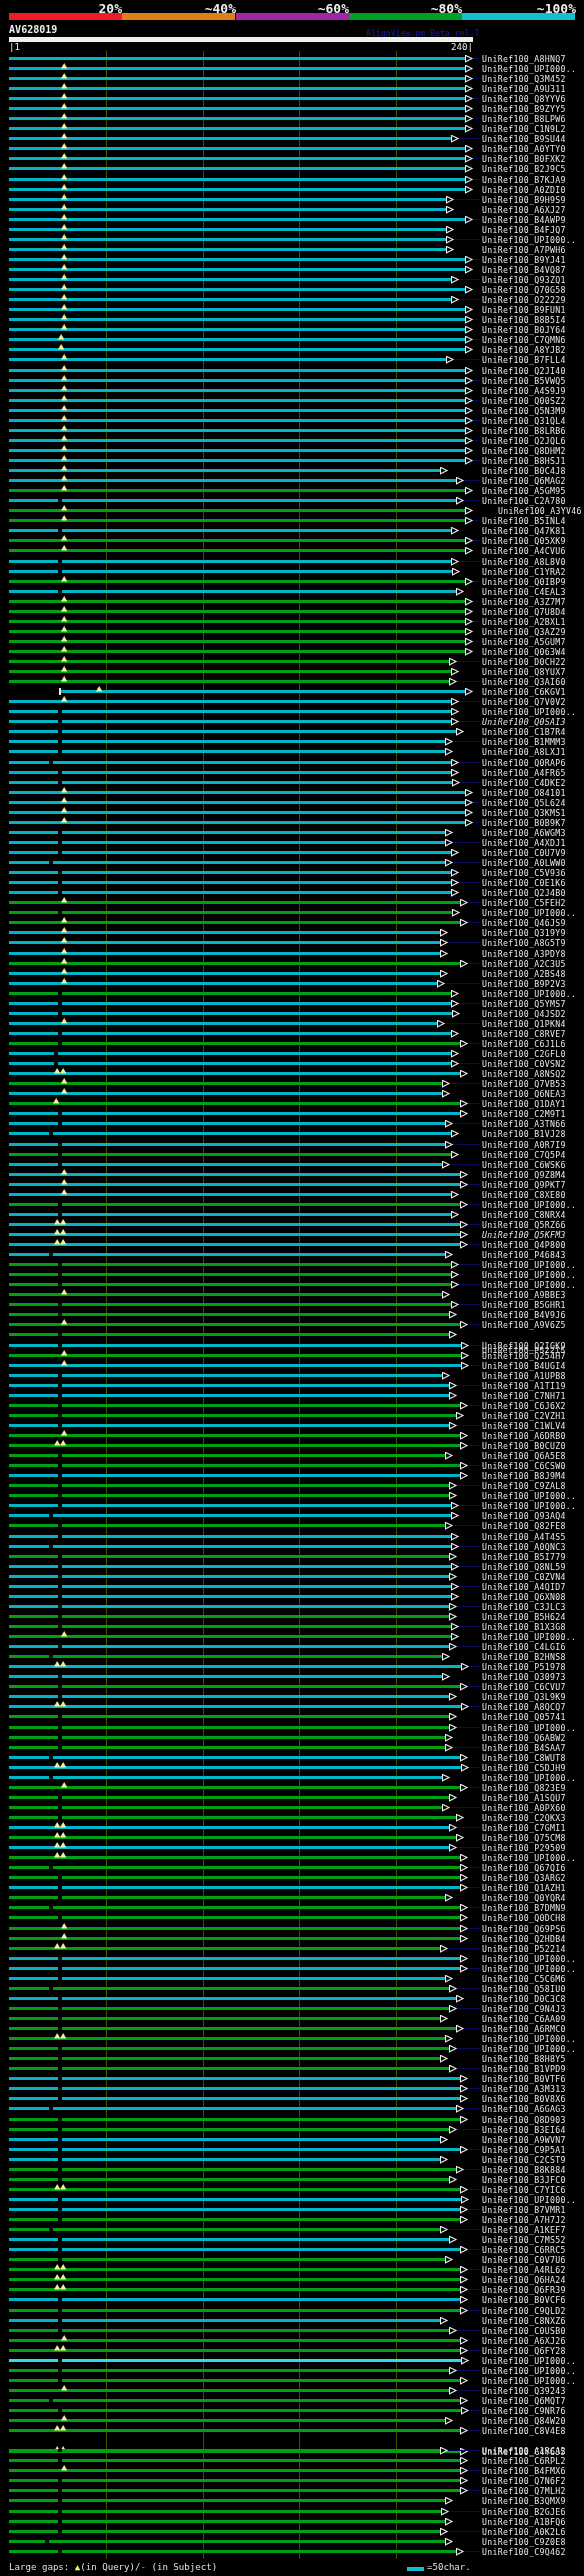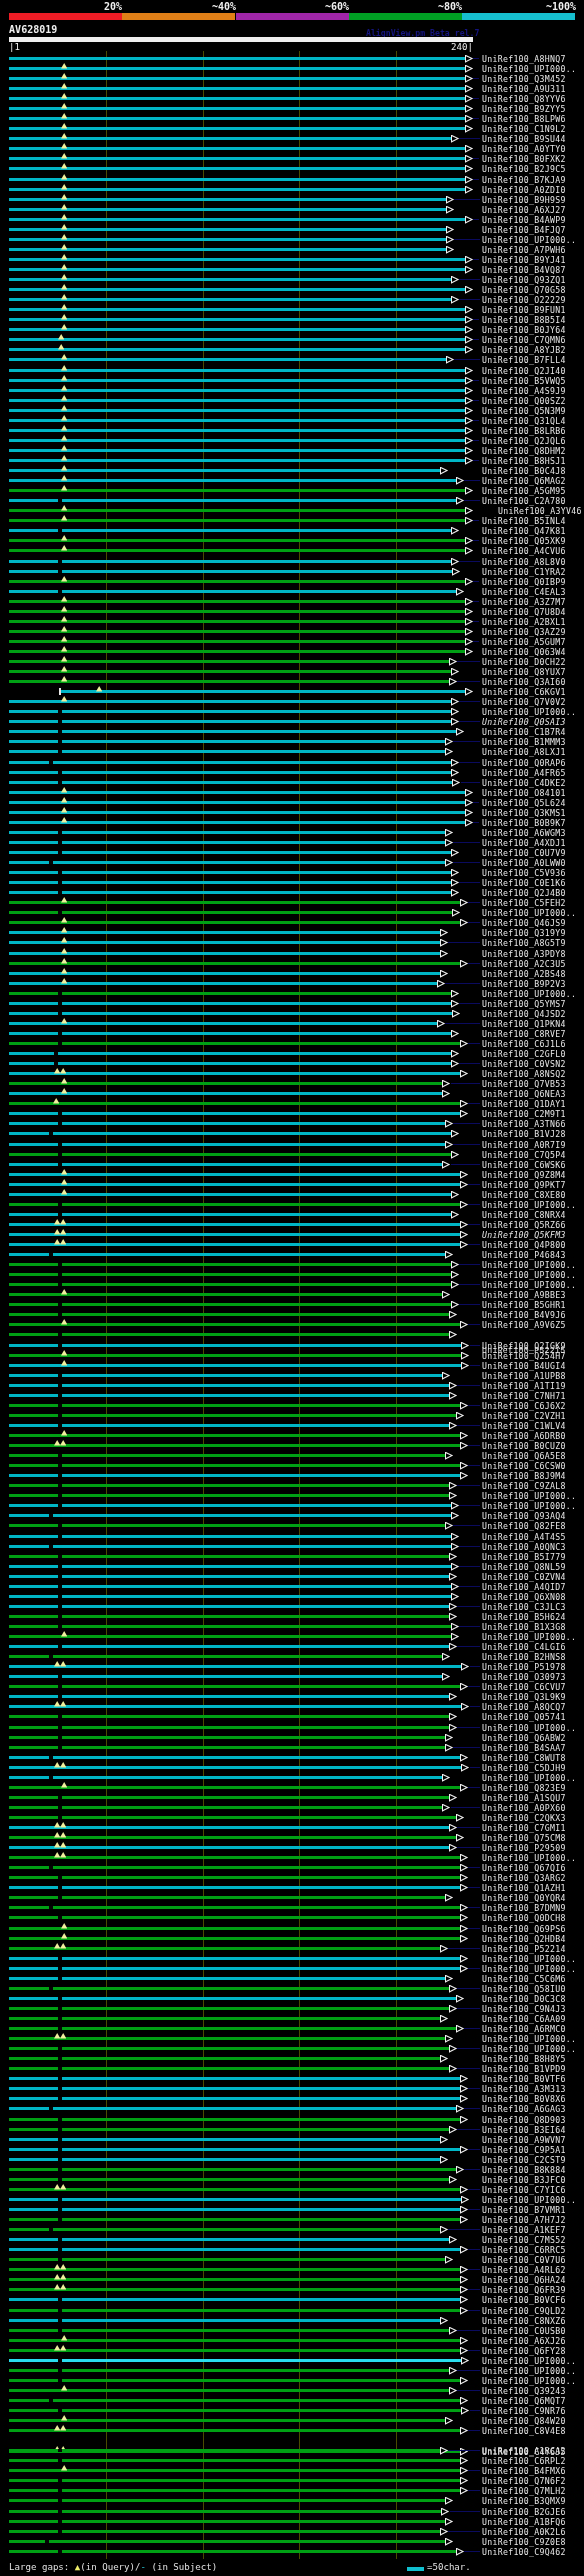--- a/index.html
+++ b/index.html
@@ -1,19 +1,19 @@
 <!DOCTYPE html>
 <html style="font-size:14.6px"><head>
 <meta charset="utf-8">
 <style>
   html,body{margin:0;padding:0;background:#000;}
   #screen{position:relative;width:585px;height:2576px;background:#000;overflow:hidden;
           font-family:"DejaVu Sans Mono",monospace;}
   .scale-seg{position:absolute;top:12.8px;height:7.3px;}
-  .scale-label{position:absolute;top:0.9px;height:15px;font-size:10px;font-weight:bold;color:#efefef;
+  .scale-label{position:absolute;top:0.9px;height:15px;font-size:13px;font-weight:bold;color:#efefef;
                transform:translateX(-100%);letter-spacing:0;white-space:pre;}
   #query-name{position:absolute;left:9.1px;top:24px;font-size:10px;font-weight:bold;color:#efefef;}
   #app-title{position:absolute;left:366px;top:28px;font-size:8.2px;color:#14147e;font-weight:bold;white-space:pre;}
   #query-bar{position:absolute;left:9.1px;top:37px;width:464px;height:4.6px;background:#efefef;}
   .ruler-label{position:absolute;top:42px;font-size:9.1px;color:#efefef;white-space:pre;}
   .gridline{position:absolute;top:51px;width:0.9px;height:2508px;background:#4b4b00;}
   .row{position:absolute;left:0;width:585px;height:10px;}
   .bar{position:absolute;height:3.7px;}
   .start-tick{position:absolute;width:1.8px;height:7.3px;background:#e8e8e8;}
   .arrow-outer{position:absolute;width:8.2px;height:8.2px;clip-path:polygon(0 0,100% 50%,0 100%);background:#f0f0f0;}

